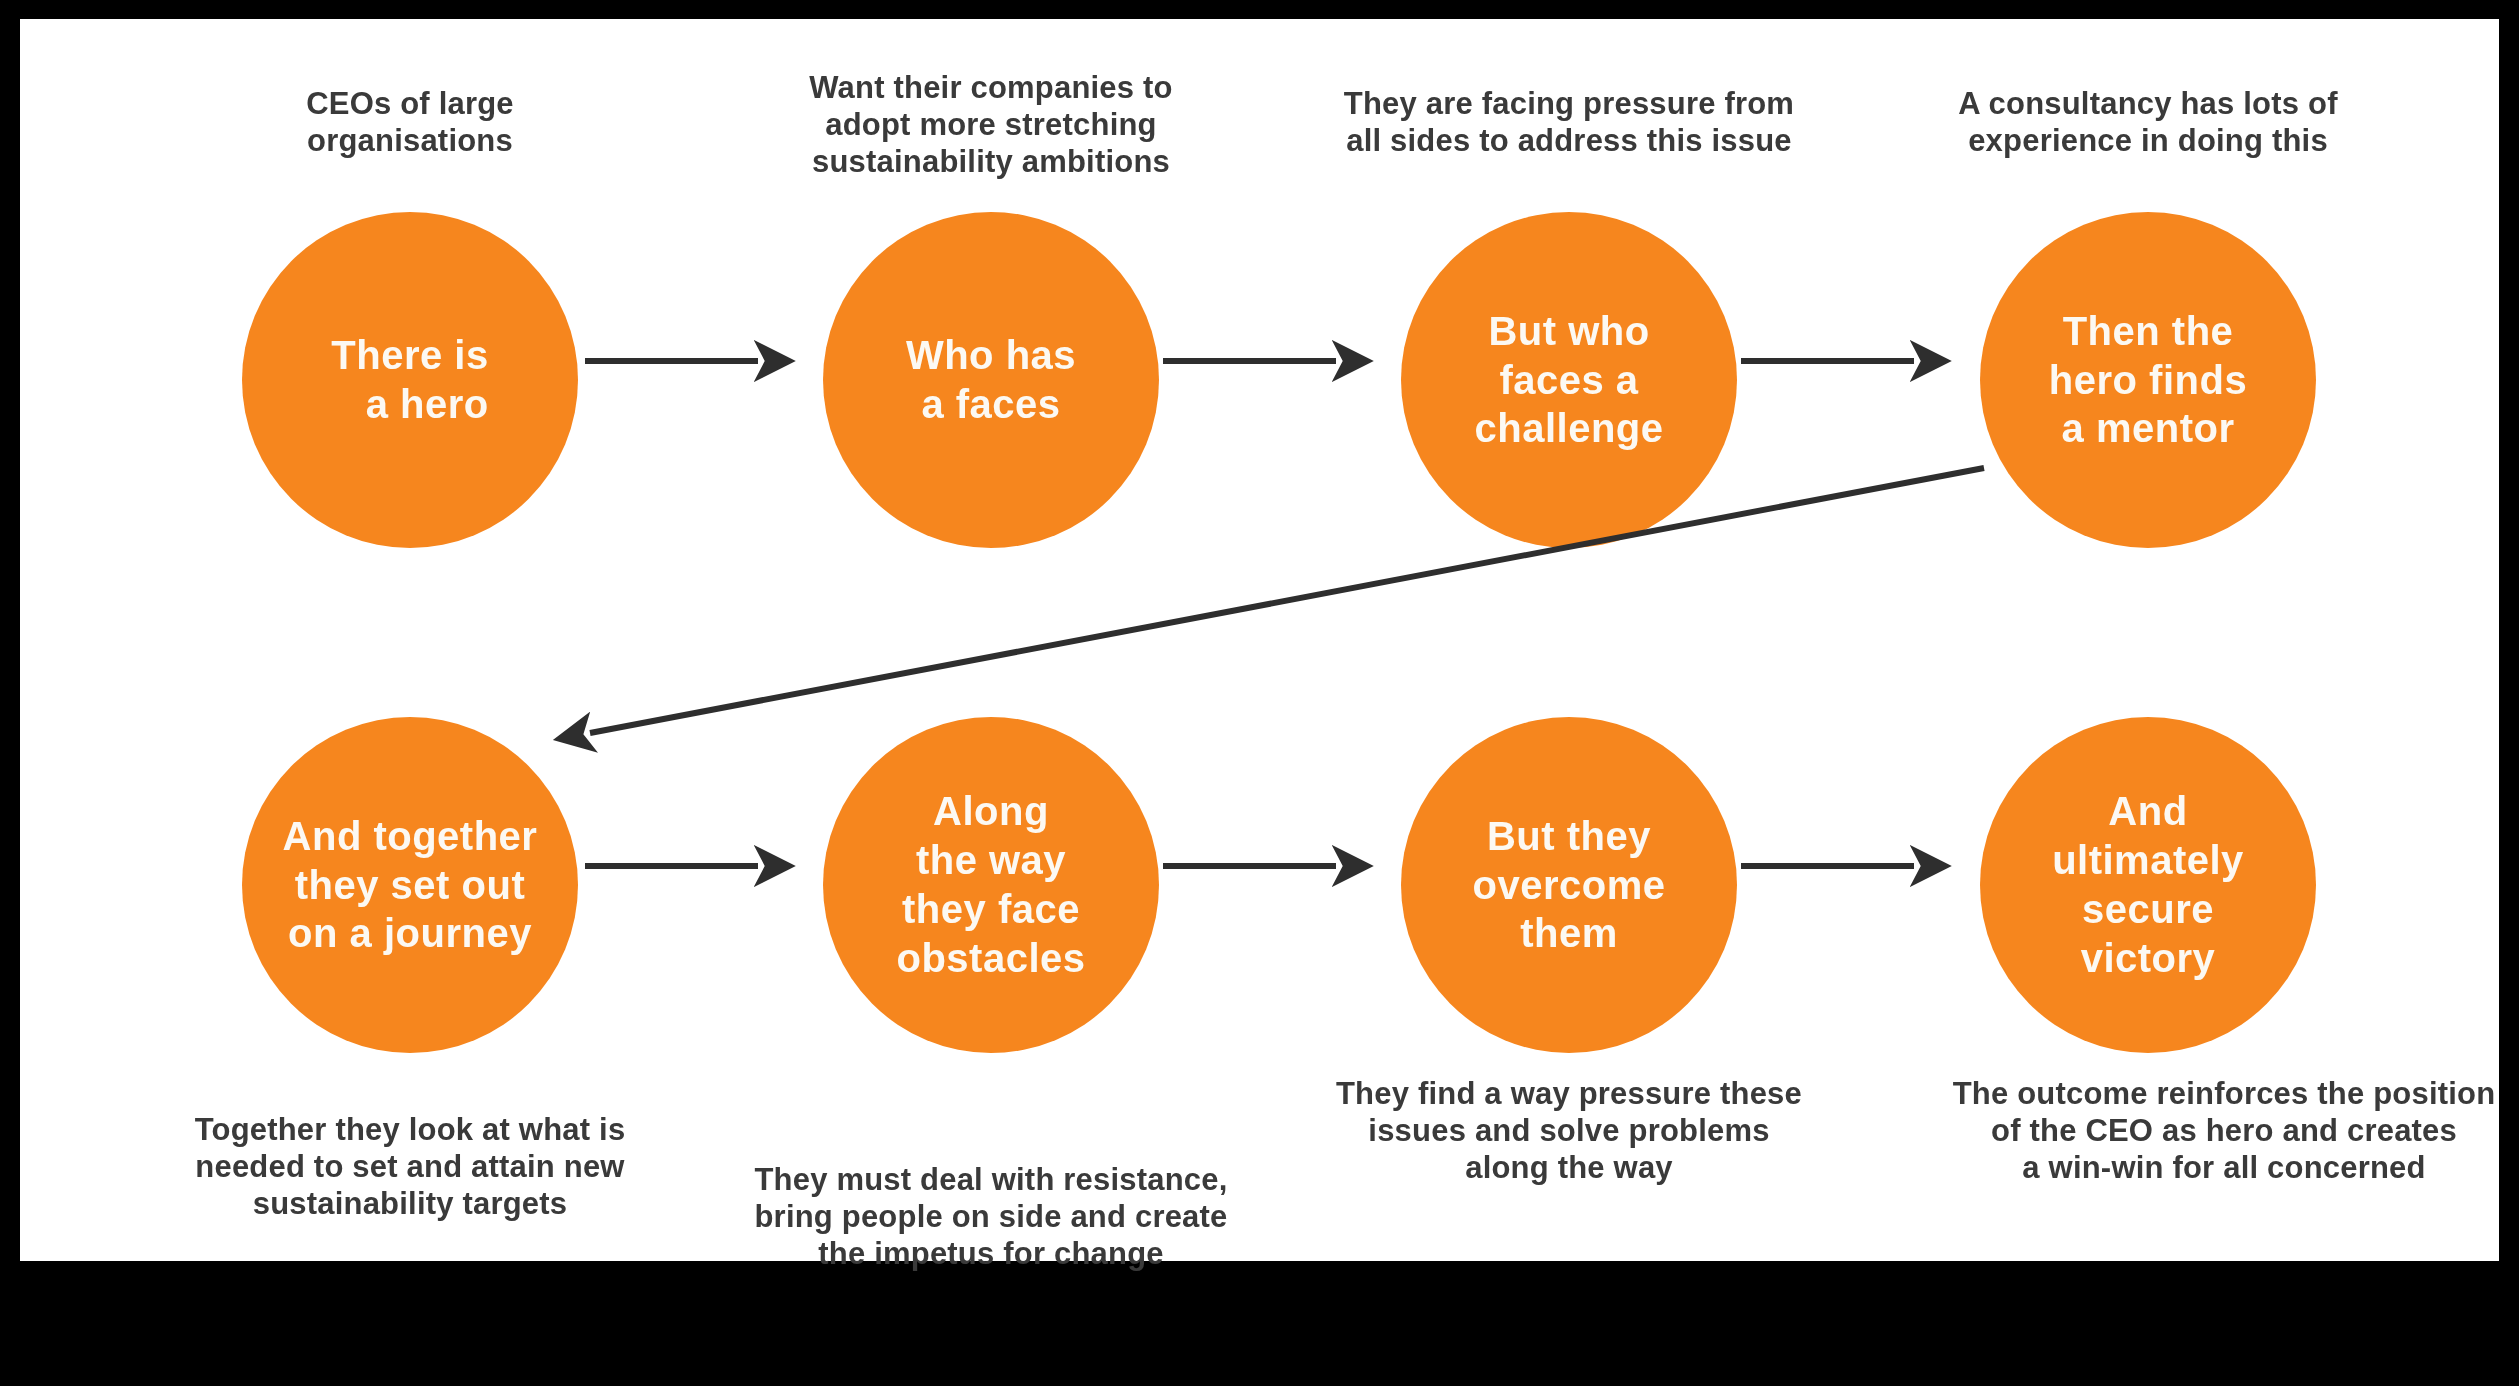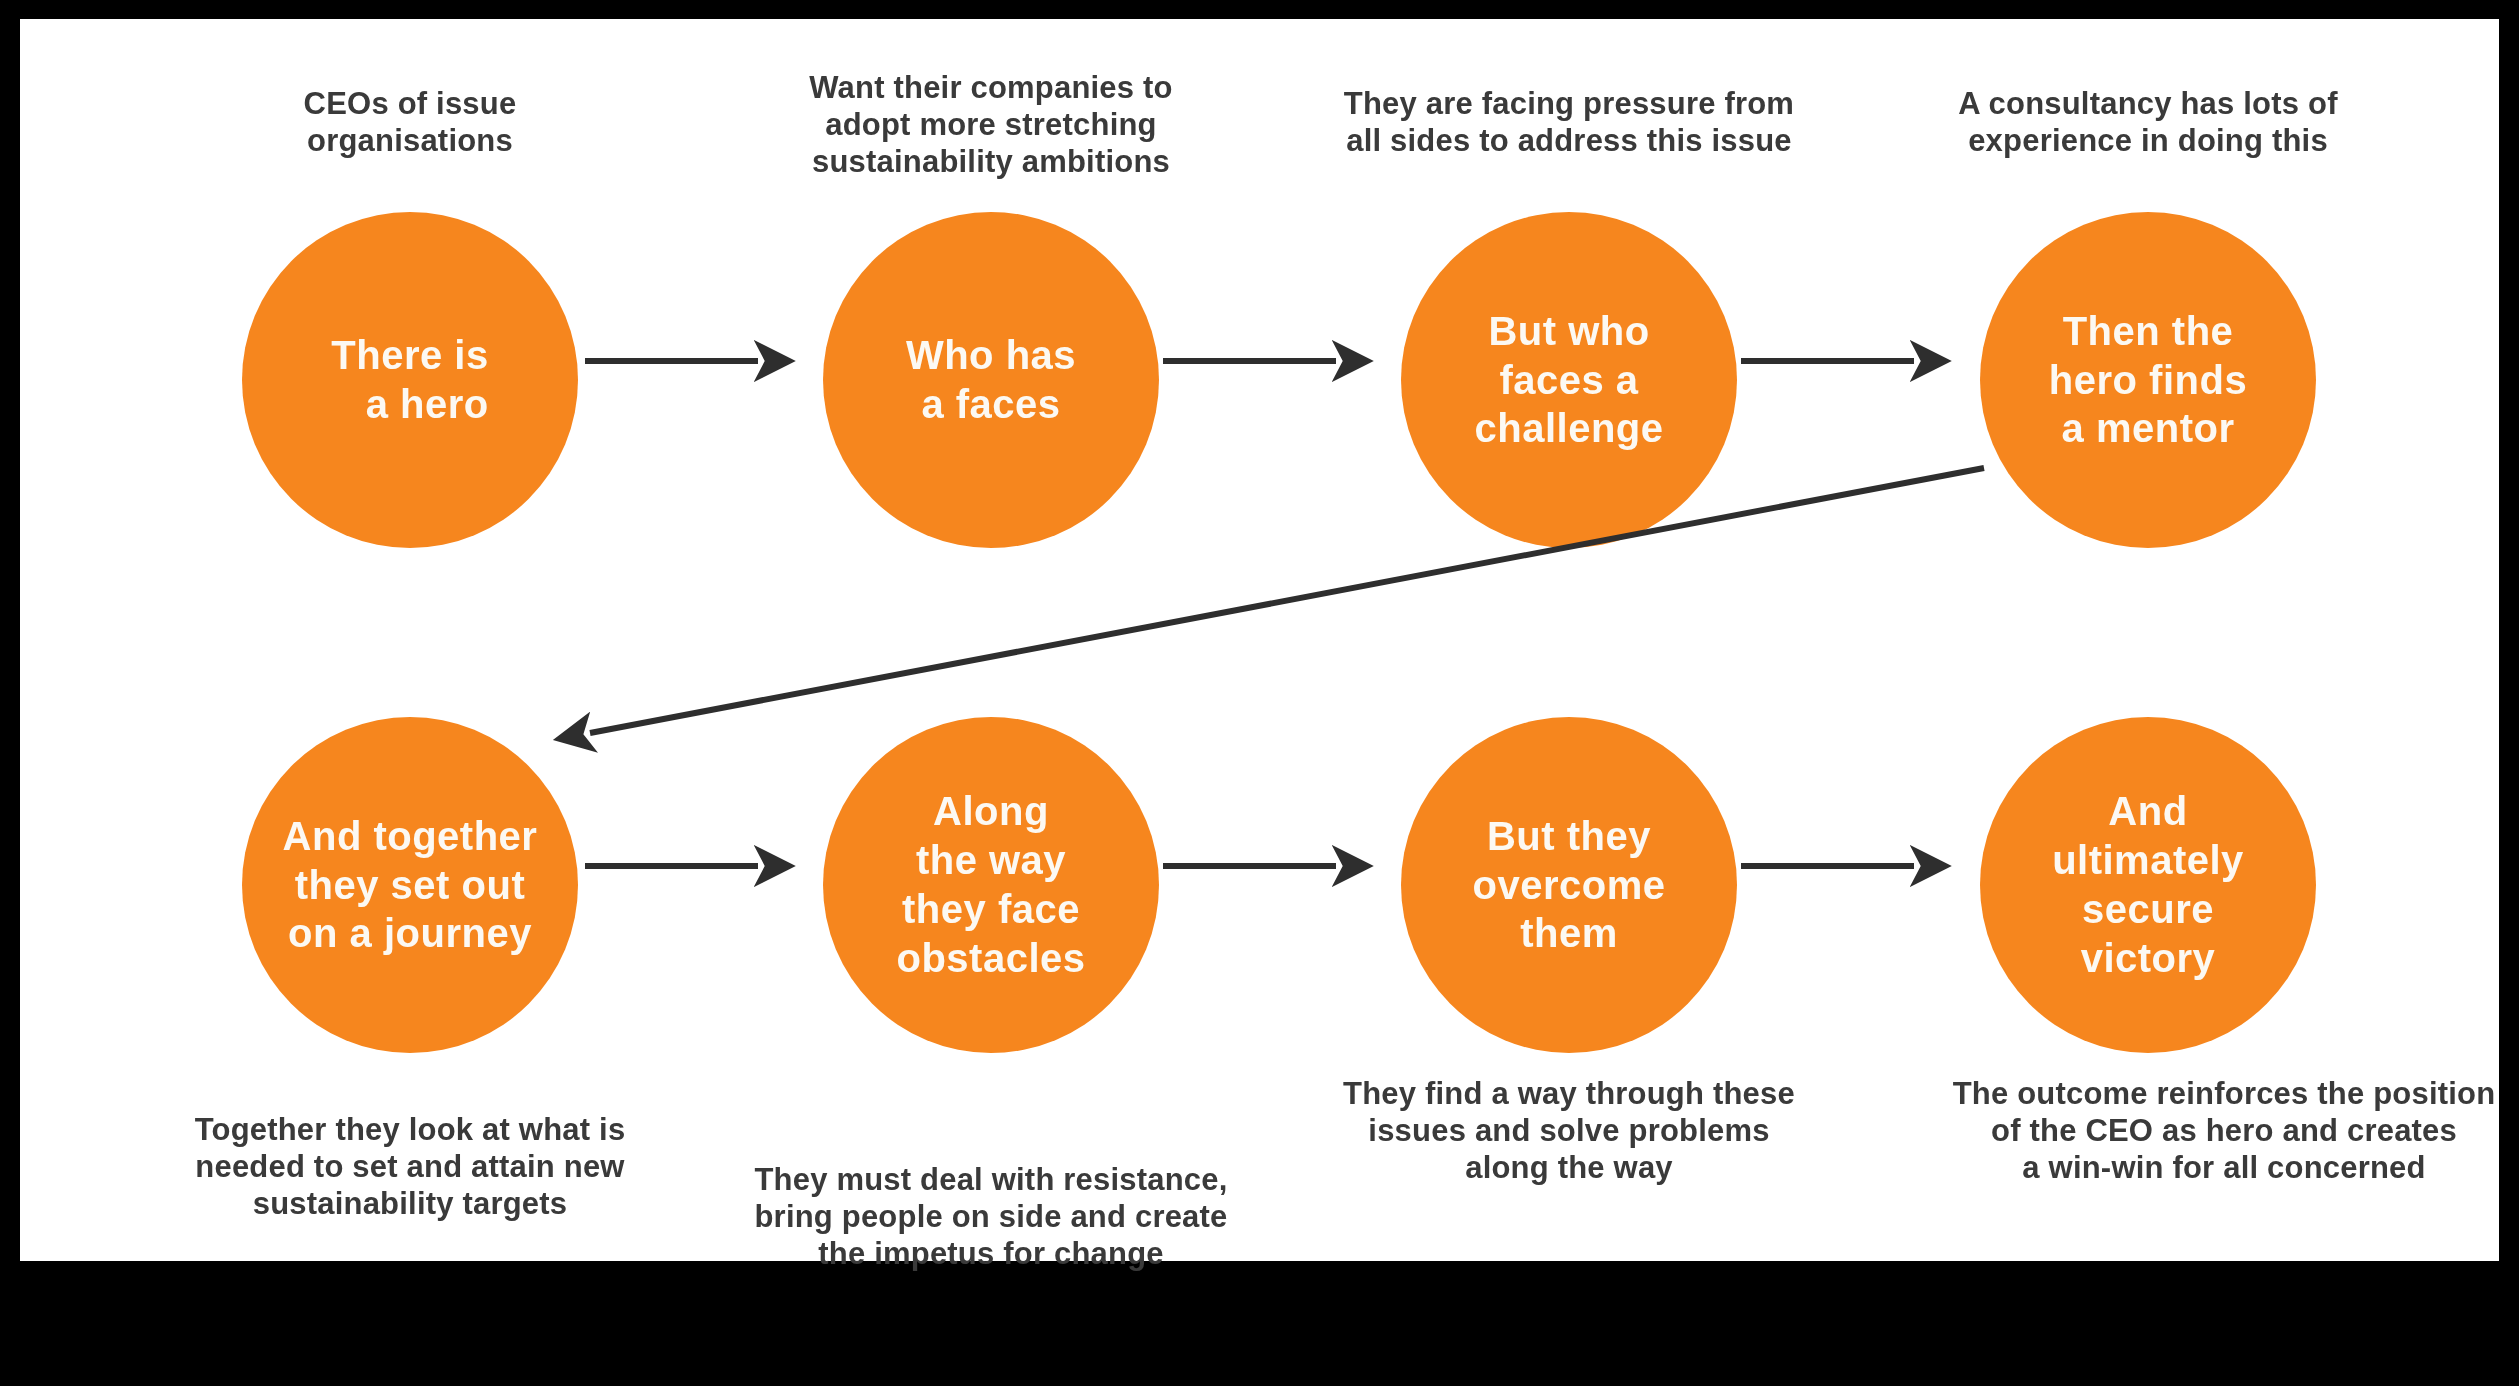--- a/index.html
+++ b/index.html
@@ -68,36 +68,36 @@
     stroke:#2E2E2E;
     stroke-width:6;
   }
 </style>
 </head>
 <body>
 
 <div id="stage">
   <div id="panel">
 
-    <div class="annotation a1">CEOs of issue
+    <div class="annotation a1">CEOs of large
 organisations</div>
     <div class="annotation a2">Want their companies to
 adopt more stretching
 sustainability ambitions</div>
     <div class="annotation a3">They are facing pressure from
 all sides to address this issue</div>
     <div class="annotation a4">A consultancy has lots of
 experience in doing this</div>
     <div class="annotation a5">Together they look at what is
 needed to set and attain new
 sustainability targets</div>
     <div class="annotation a6">They must deal with resistance,
 bring people on side and create
 the impetus for change</div>
-    <div class="annotation a7">They find a way through these
+    <div class="annotation a7">They find a way pressure these
 issues and solve problems
 along the way</div>
     <div class="annotation a8">The outcome reinforces the position
 of the CEO as hero and creates
 a win-win for all concerned</div>
 
     <div class="circle c1">
       <div class="circle-label">There is
 a hero</div>
     </div>

